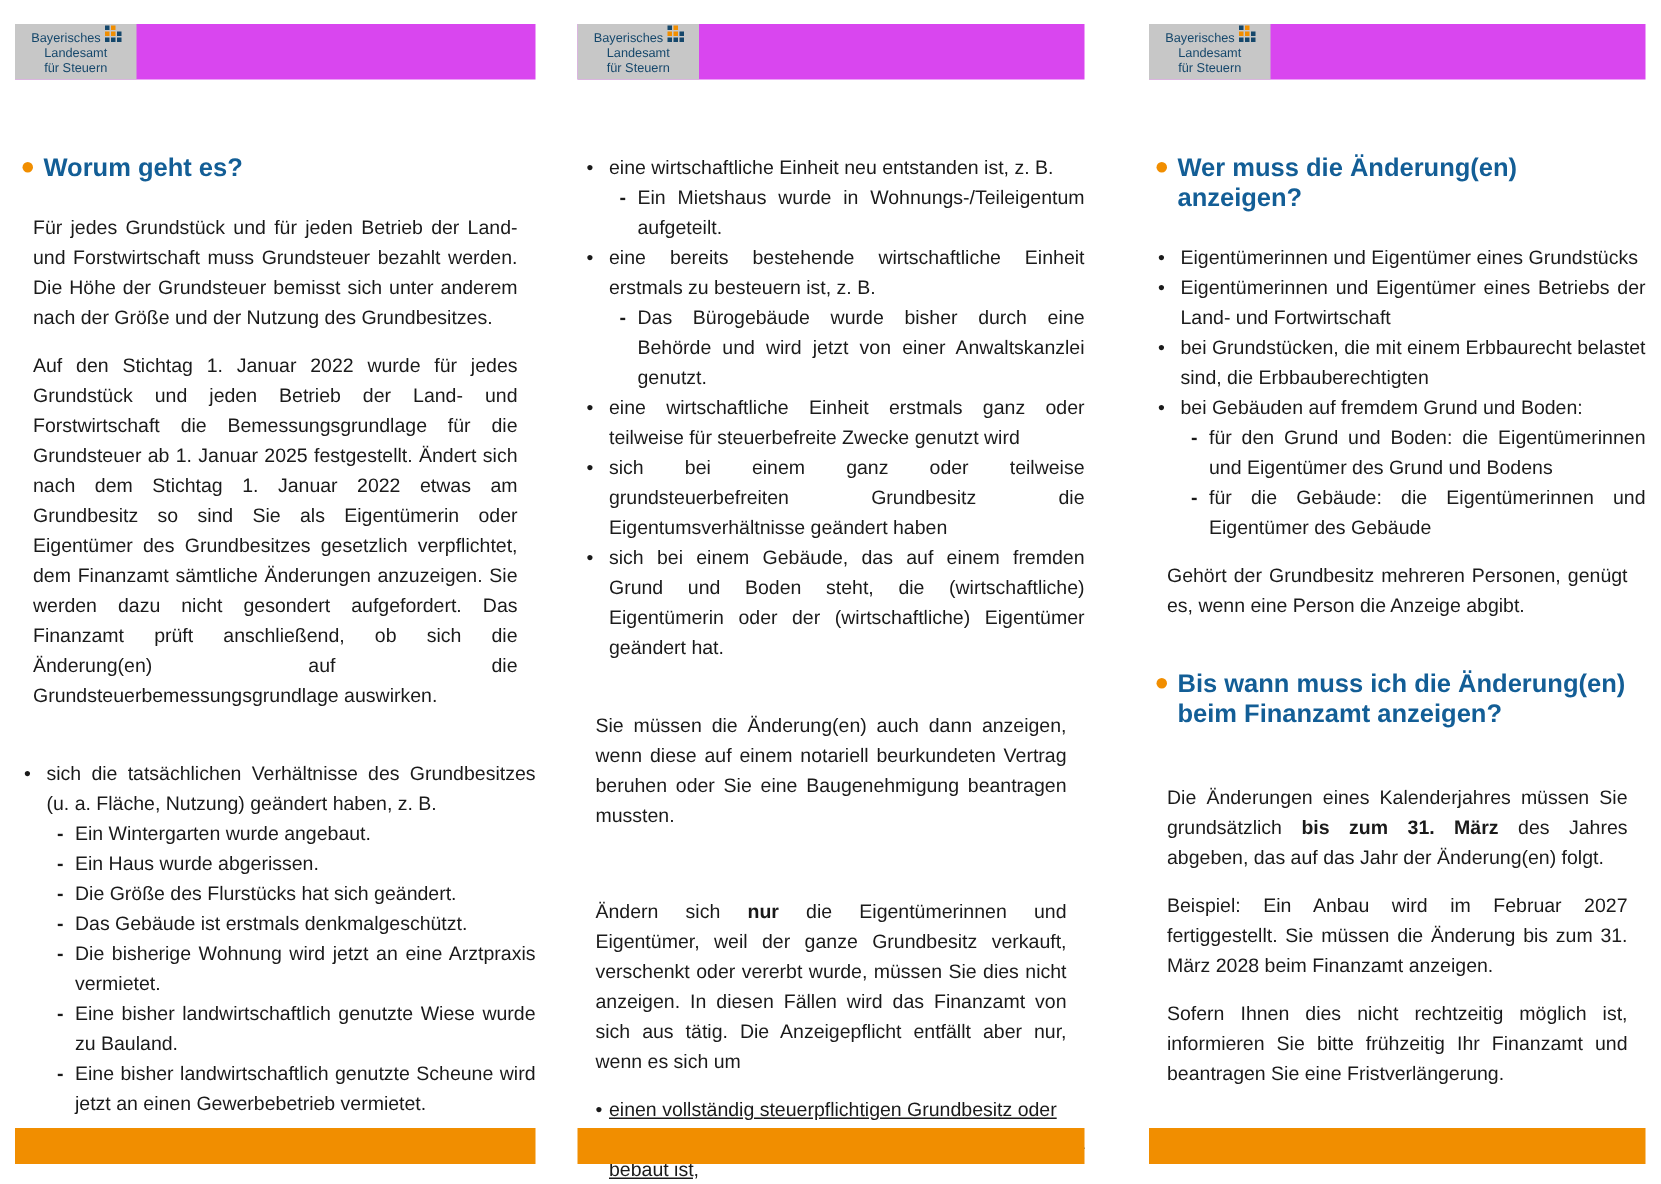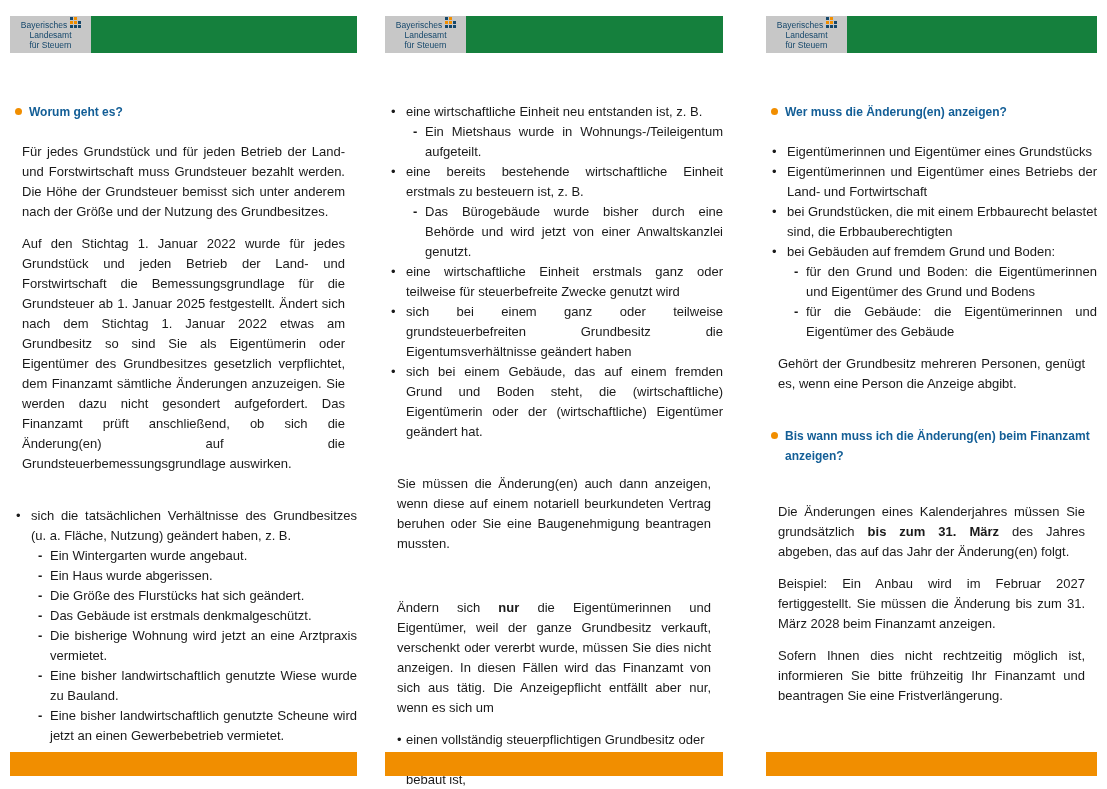--- a/index.html
+++ b/index.html
@@ -6,54 +6,54 @@
   body{
     width:1107px;height:789px;position:relative;background:#ffffff;
     font-family:"Liberation Sans","DejaVu Sans",sans-serif;
     color:#1a1a1a;-webkit-font-smoothing:antialiased;
   }
   .panel{position:absolute;top:0;height:789px;}
   #panel1{left:10px;width:347px;}
   #panel2{left:385px;width:338px;}
   #panel3{left:766px;width:331px;}
 
-  .band{position:absolute;top:16px;left:0;right:0;height:37px;background:#15803d;}
+  .band{position:absolute;top:16px;left:0;right:0;height:37px;background:#d946ef;}
   .logobox{
     position:absolute;left:0;top:0;width:81px;height:37px;background:#C7C7C7;
     color:#15476B;font-size:8.5px;line-height:10px;box-sizing:border-box;
     padding-top:4px;text-align:center;font-weight:500;
   }
   .logo-l1{position:relative;display:inline-block;padding-right:13px;}
   .dots{position:absolute;right:-1px;top:-3px;display:grid;
         grid-template-columns:repeat(3,3px);grid-auto-rows:3px;gap:1px;}
   .dots i{display:block;width:3px;height:3px;}
   .d-o{background:#F18E00;} .d-n{background:#15476B;} .d-e{background:transparent;}
 
   .content{
     position:absolute;top:102px;left:0;right:0;
     font-size:13px;line-height:20px;text-align:justify;
   }
   .content p{margin:12px;}
   .h{
     display:flex;align-items:flex-start;text-align:left;
-    color:#135E96;font-weight:bold;font-size:12px;line-height:20px;
+    color:#135E96;font-weight:bold;font-size:17px;line-height:20px;
     margin-bottom:20px;
   }
   .h .hdot{flex:none;width:7px;height:7px;border-radius:50%;background:#F18E00;
            margin:6px 7px 0 5px;}
   .gap{height:20px;}
   .li1{display:flex;}
   .li1 .b{flex:none;width:15px;margin-left:6px;text-align:left;}
   .li1 .t{flex:1;}
   .li2{display:flex;margin-left:28px;}
   .li2 .b{flex:none;width:12px;font-weight:bold;text-align:left;}
   .li2 .t{flex:1;}
   .li3{display:flex;margin-left:12px;}
   .li3 .b{flex:none;width:9px;text-align:left;}
-  .li3 .t{flex:1;}
+  .li3 .t{flex:1;text-decoration:underline;}
   .bold{font-weight:bold;}
   .bar{position:absolute;top:752px;left:0;right:0;height:24px;background:#F18E00;}
 </style>
 </head>
 <body>
 
 <div class="panel" id="panel1">
   <div class="band">
     <div class="logobox">
       <div class="logo-l1"><span>Bayerisches</span>

